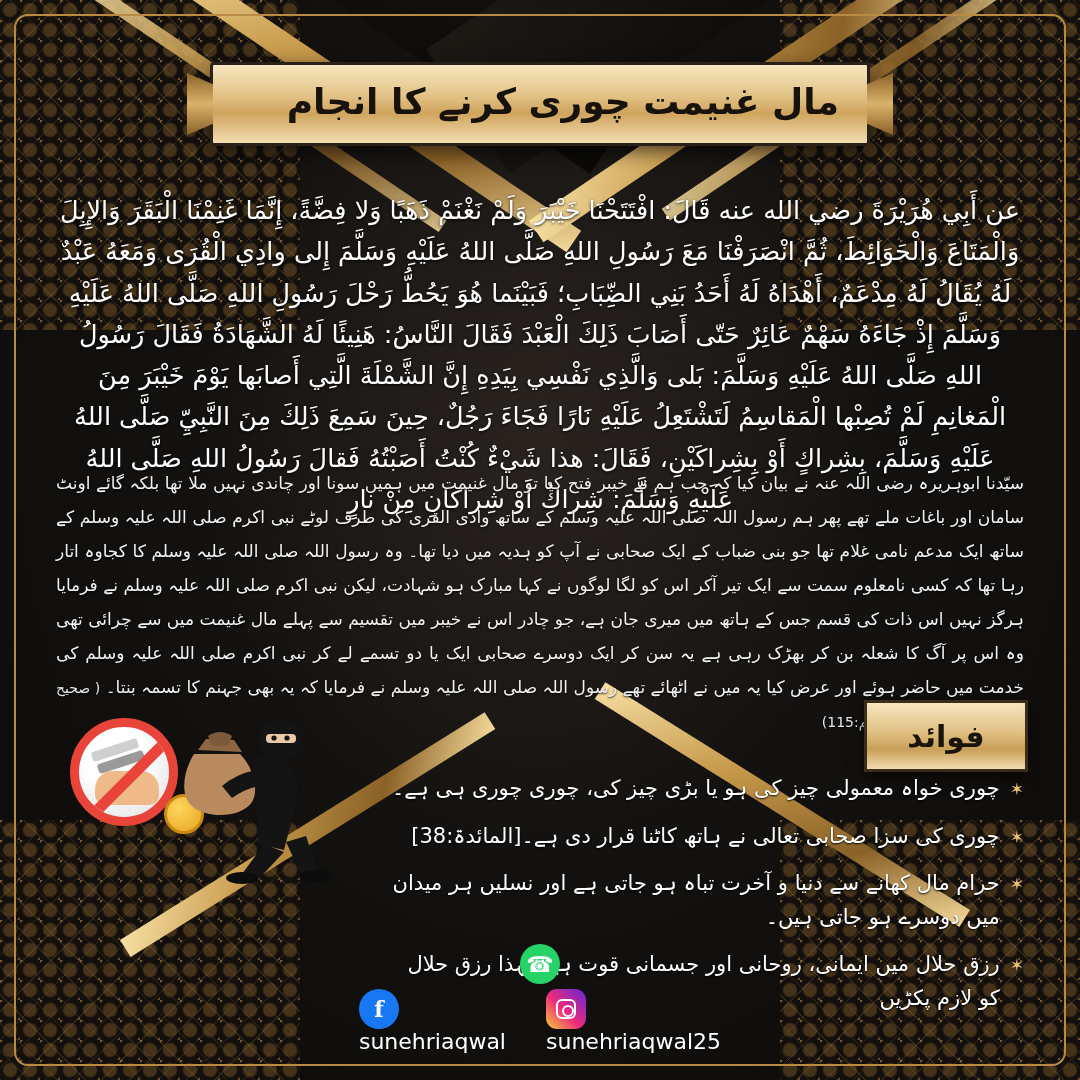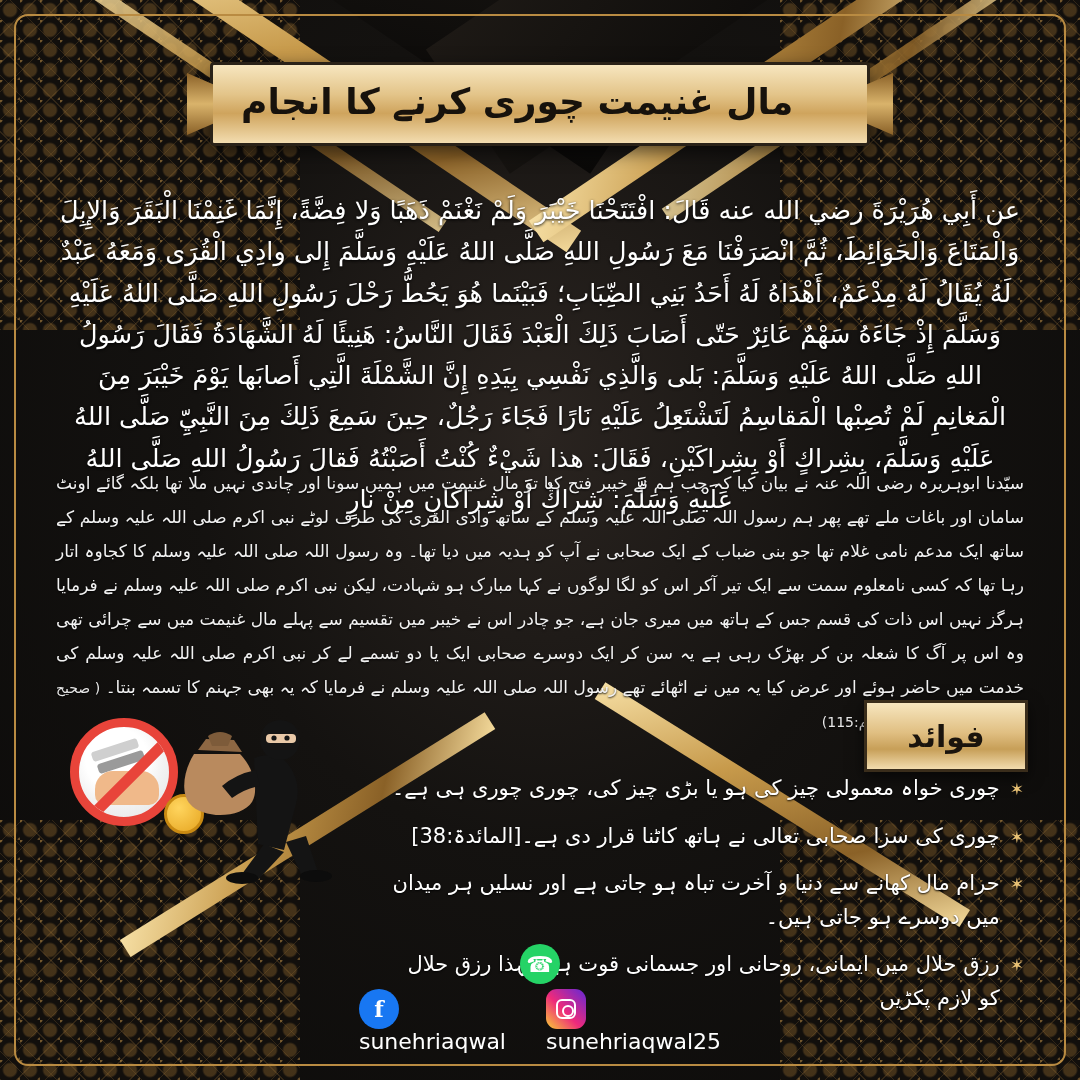--- a/index.html
+++ b/index.html
@@ -71,21 +71,21 @@
     transform: translateX(-50%);
     width: 660px;
   }
   .title-banner {
     position: relative;
     background: linear-gradient(180deg, #f7e6bf 0%, #e3c489 38%, #cfa45d 62%, #f3ddb0 100%);
     border: 3px solid #2a2218;
     border-radius: 4px;
     box-shadow: 0 6px 18px rgba(0,0,0,.6);
     padding: 10px 28px 14px;
-    text-align: left;
+    text-align: right;
   }
   .title-banner:before, .title-banner:after {
     content: "";
     position: absolute;
     top: 8px; bottom: 8px;
     width: 26px;
     background: linear-gradient(180deg, #8a6128, #d9b36b, #8a6128);
   }
   .title-banner:before { left: -26px; clip-path: polygon(0 0, 100% 18%, 100% 82%, 0 100%); }
   .title-banner:after  { right: -26px; clip-path: polygon(100% 0, 0 18%, 0 82%, 100% 100%); }

